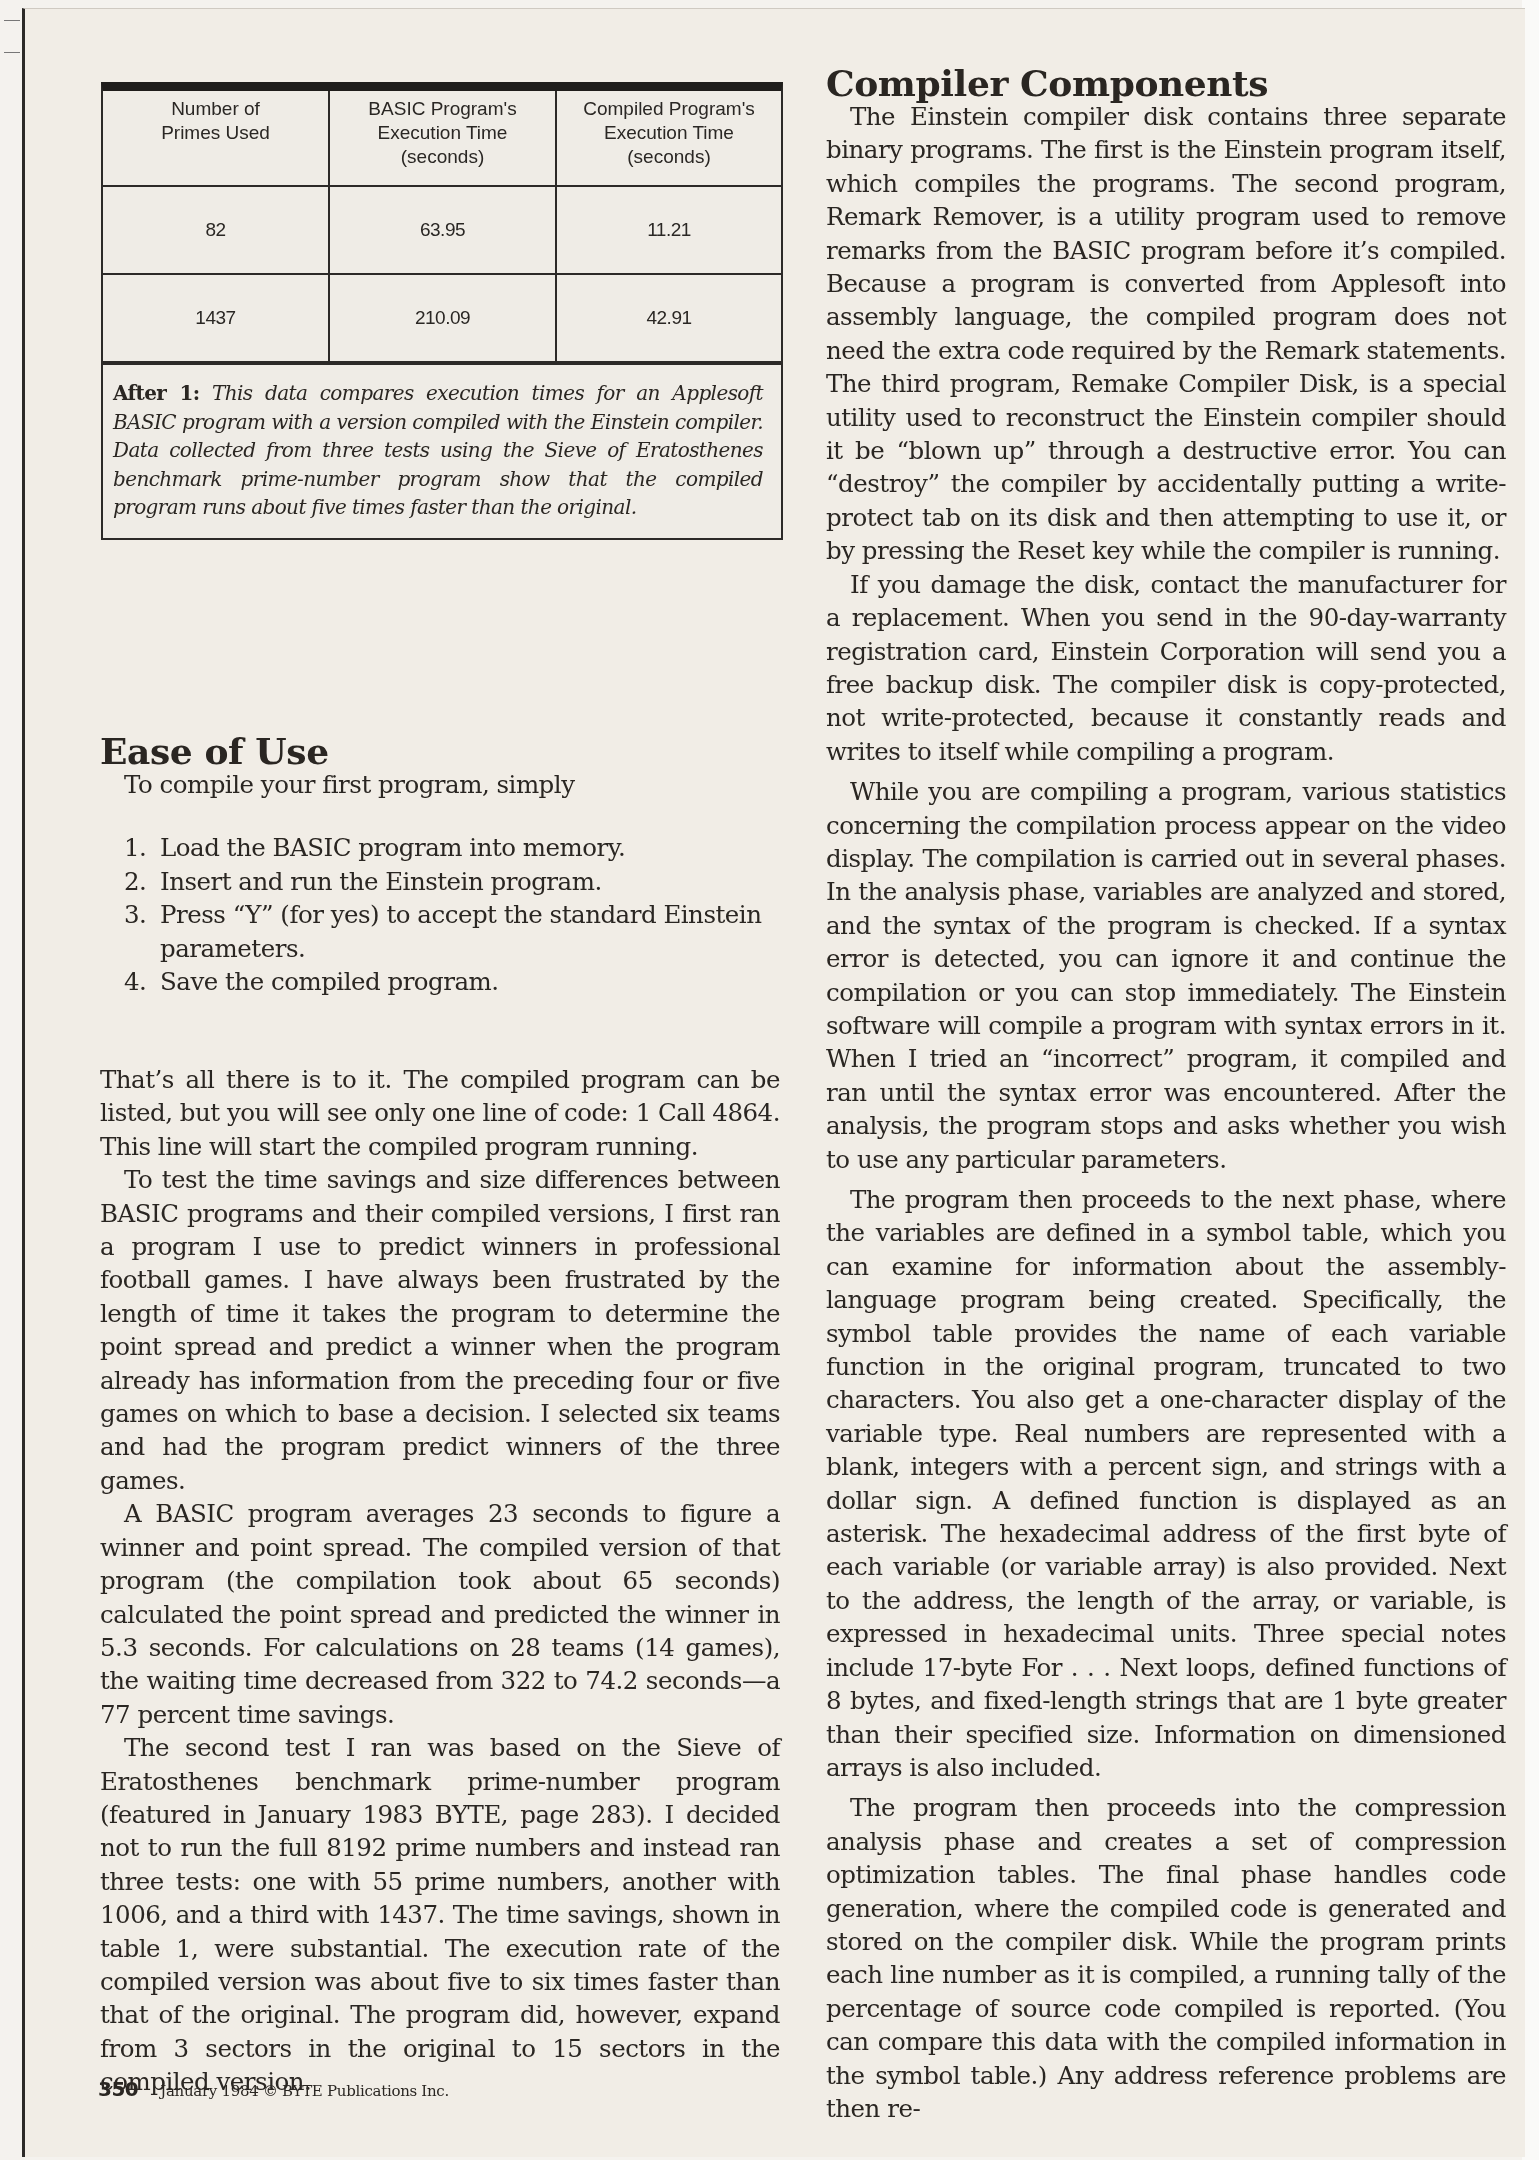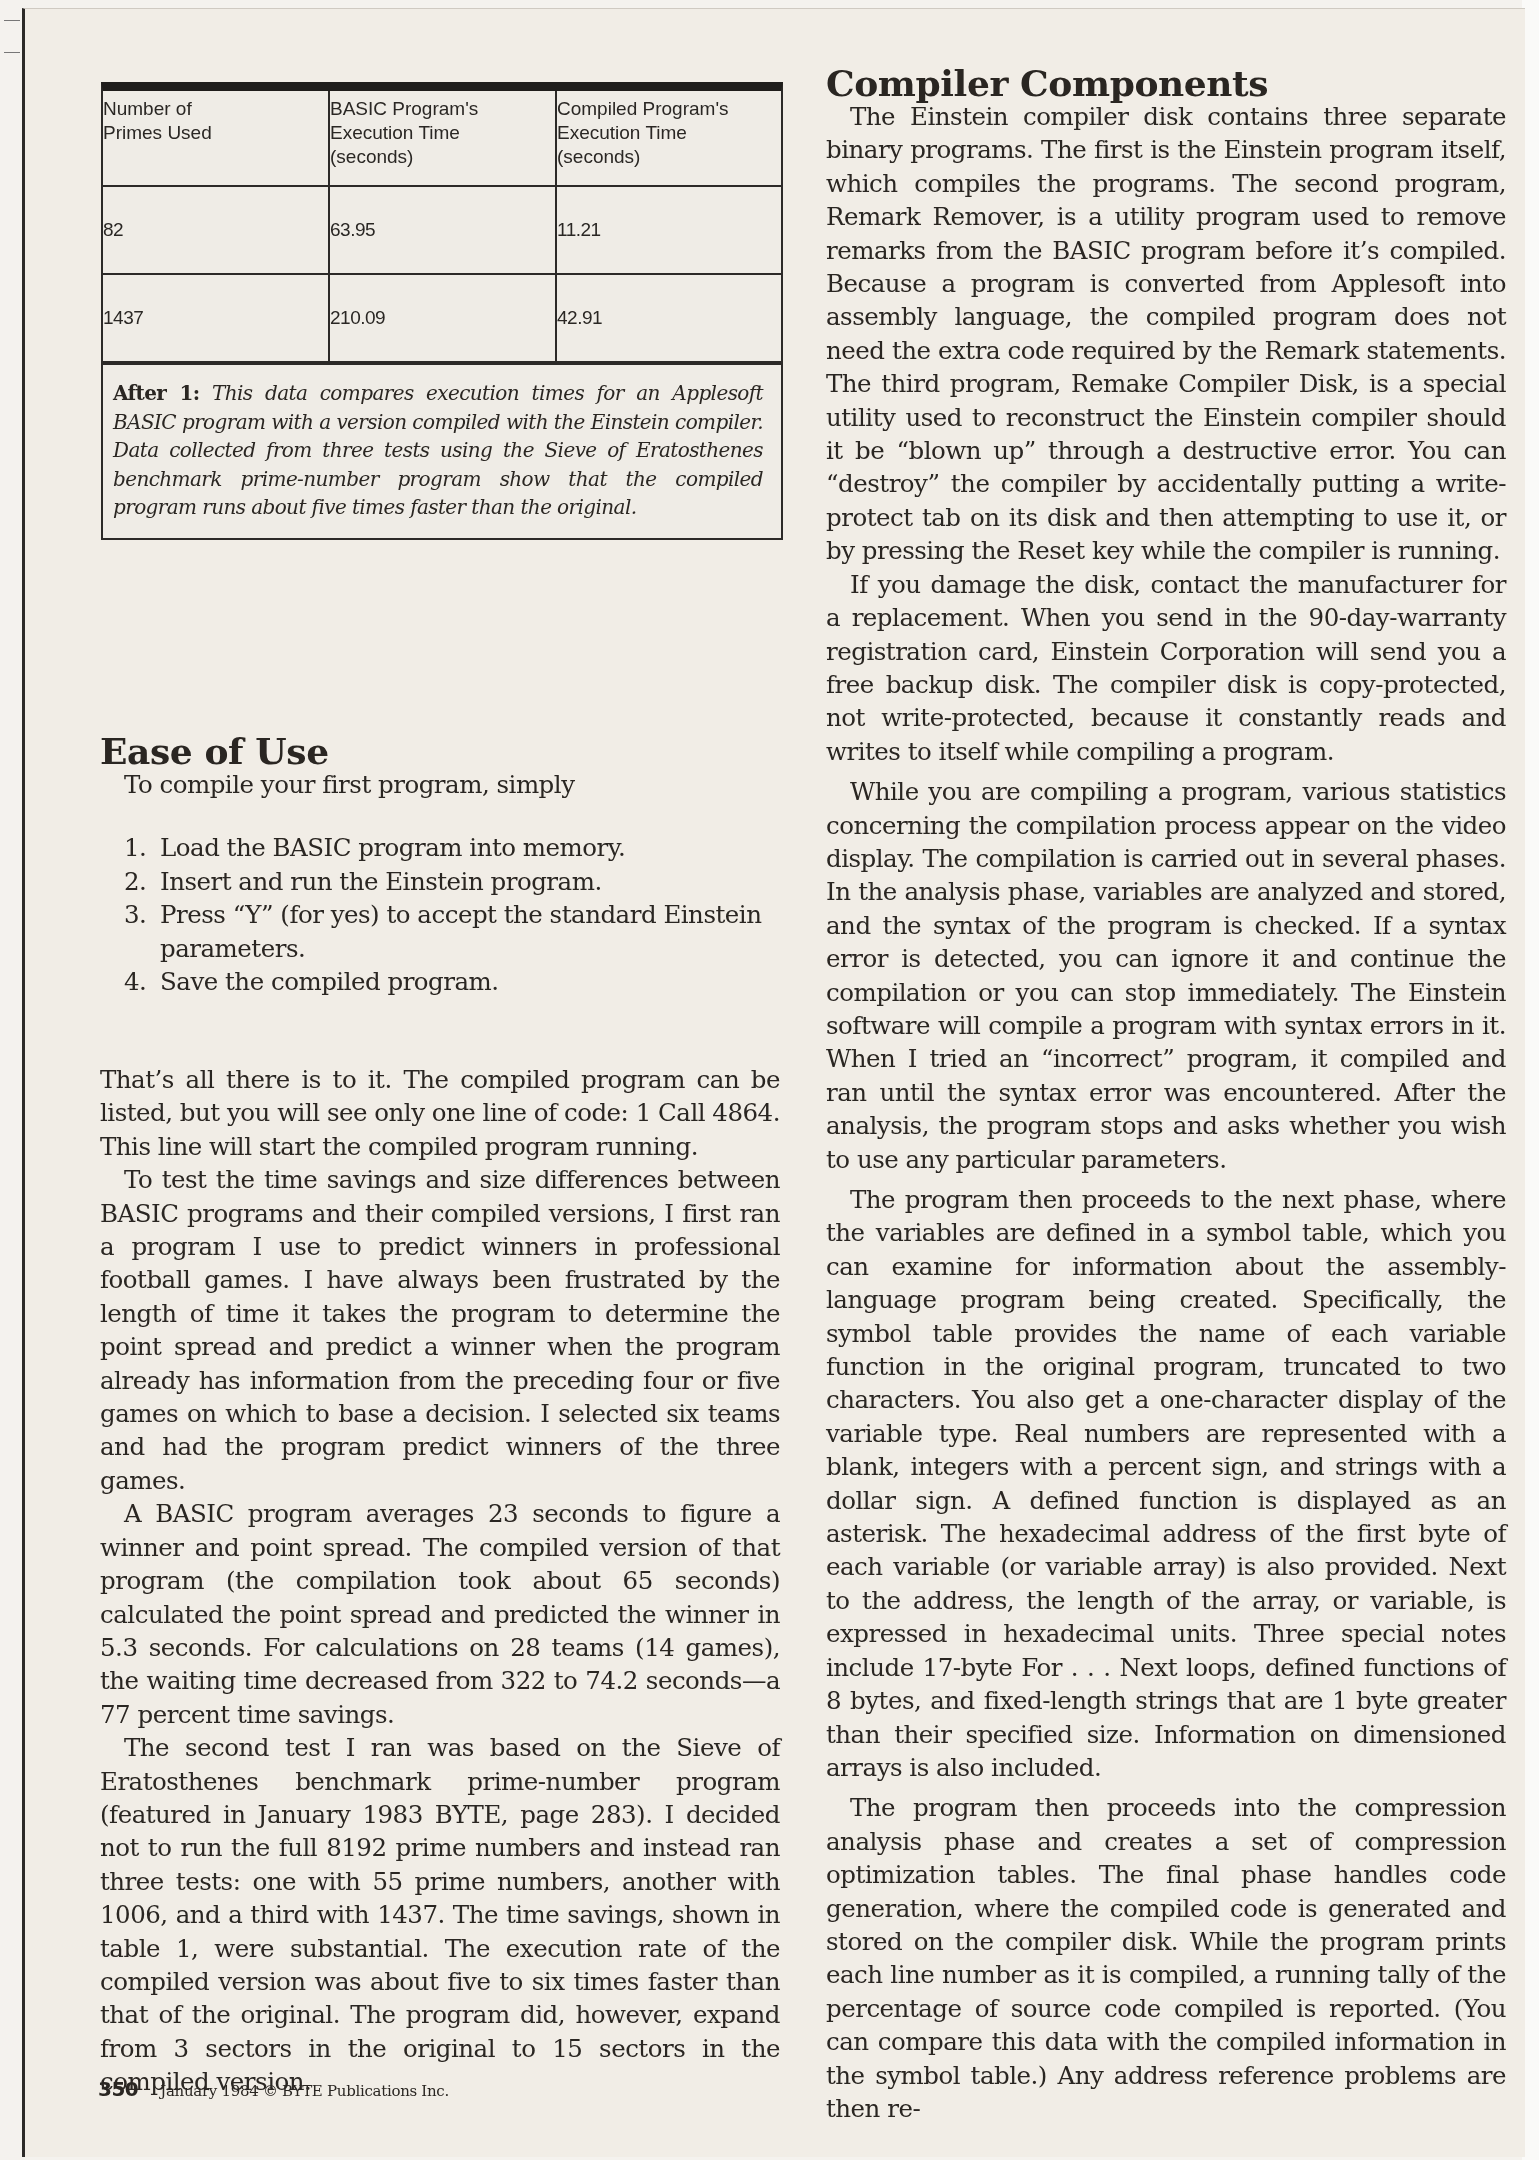--- a/index.html
+++ b/index.html
@@ -51,21 +51,21 @@
     }
     table.data {
       width: 100%;
       border-collapse: collapse;
       font-family: "Liberation Sans", "DejaVu Sans", sans-serif;
       font-size: 19px;
       color: #2a2724;
     }
     table.data th, table.data td {
       border: 2px solid #2c2a28;
-      text-align: left;
+      text-align: center;
       font-weight: normal;
       padding: 0;
     }
     table.data tr > :first-child { border-left: none; }
     table.data tr > :last-child { border-right: none; }
     table.data thead th {
       height: 88px;
       border-top: none;
       line-height: 24px;
       vertical-align: top;

